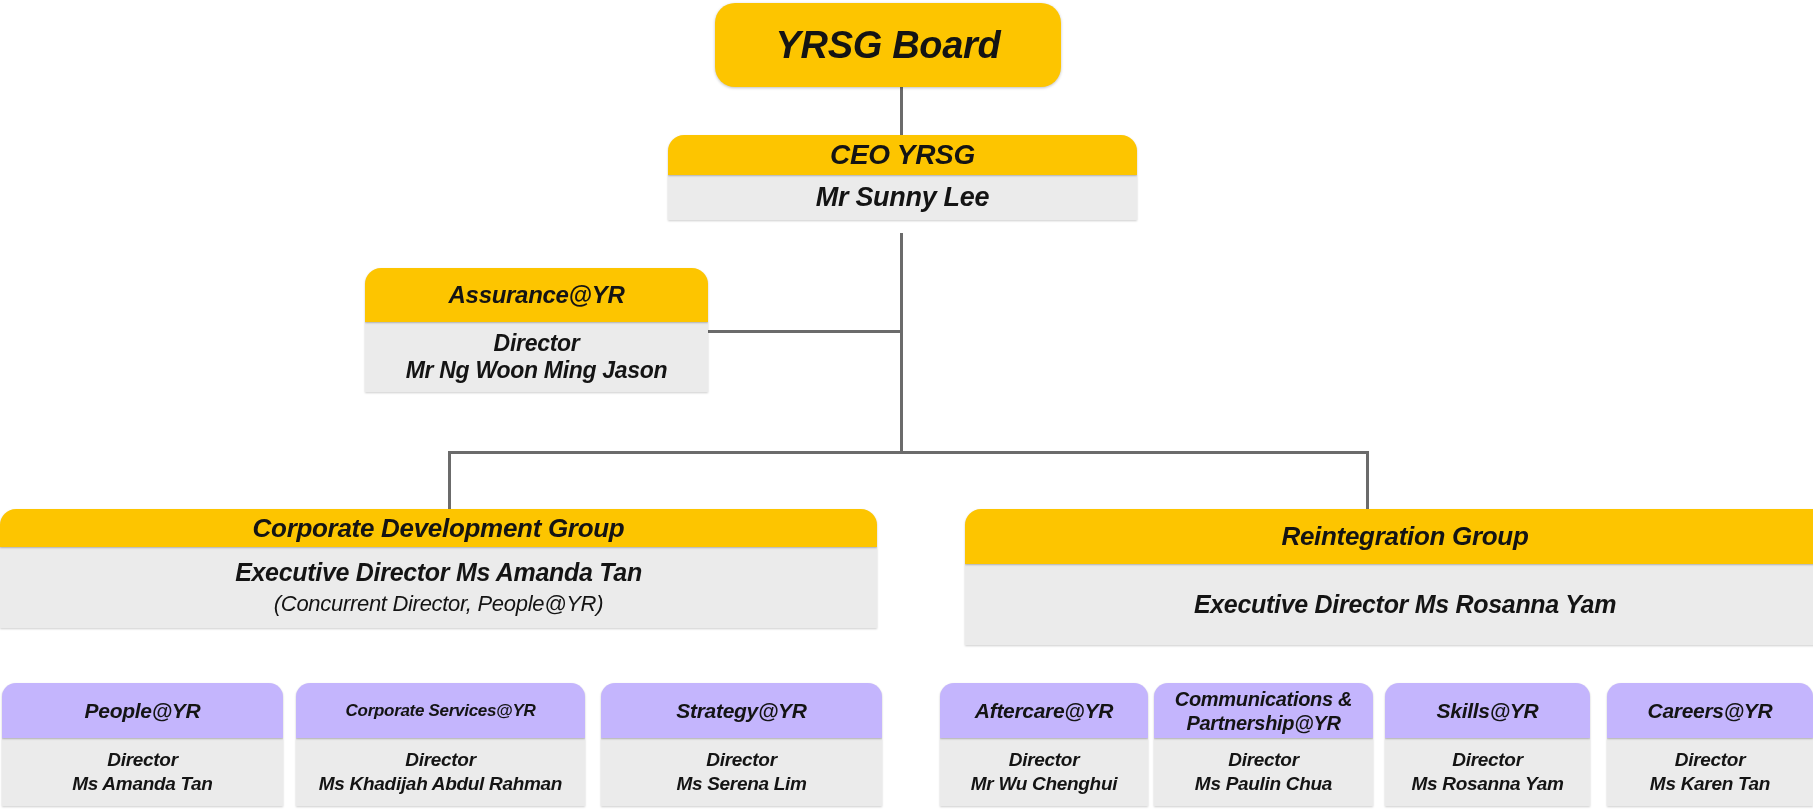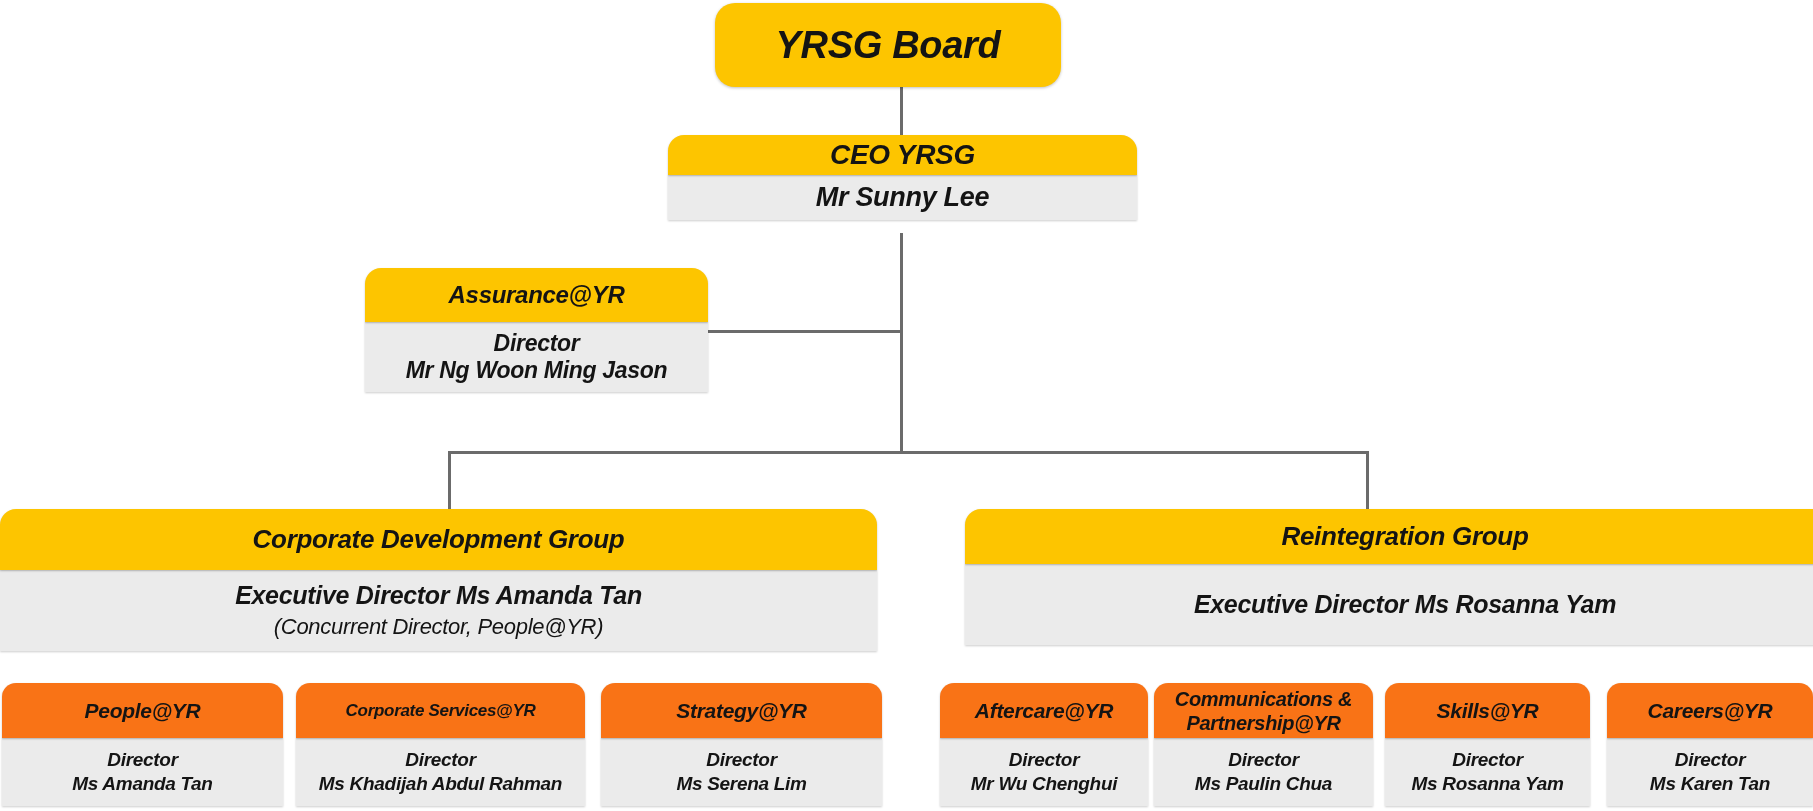--- a/index.html
+++ b/index.html
@@ -18,21 +18,21 @@
   .hdr {
     display: flex; align-items: center; justify-content: center;
     text-align: center;
     font-weight: bold; font-style: italic;
     letter-spacing: -0.3px;
     border-radius: 16px 16px 0 0;
     box-shadow: 0 1px 2px rgba(0,0,0,0.25);
     position: relative; z-index: 2;
   }
   .hdr.gold { background: #fdc500; }
-  .hdr.pale { background: #f97316; }
+  .hdr.pale { background: #c4b5fd; }
   .body {
     display: flex; flex-direction: column; align-items: center; justify-content: center;
     text-align: center;
     background: #ebebeb;
     font-style: italic; font-weight: bold;
     letter-spacing: -0.3px;
     box-shadow: 0 1px 2px rgba(0,0,0,0.2);
     position: relative; z-index: 1;
   }
   .solo {
@@ -71,21 +71,21 @@
 
   <div class="card" style="left:365px; top:268px; width:343px;">
     <div class="hdr gold" style="height:54px; font-size:24px;">Assurance@YR</div>
     <div class="body" style="height:70px; font-size:23px; line-height:1.18;">
       <span>Director</span>
       <span>Mr Ng Woon Ming Jason</span>
     </div>
   </div>
 
   <div class="card" style="left:0px; top:509px; width:877px;">
-    <div class="hdr gold" style="height:61px; font-size:26px;">Corporate Development Group</div>
+    <div class="hdr gold" style="height:38px; font-size:26px;">Corporate Development Group</div>
     <div class="body" style="height:81px;">
       <span style="font-size:25px;">Executive Director Ms Amanda Tan</span>
       <span class="note" style="font-size:22px; margin-top:4px;">(Concurrent Director, People@YR)</span>
     </div>
   </div>
 
   <div class="card" style="left:933px; top:509px; width:880px;margin-left:32px;">
     <div class="hdr gold" style="height:55px; font-size:26px;">Reintegration Group</div>
     <div class="body" style="height:81px;">
       <span style="font-size:25px;">Executive Director Ms Rosanna Yam</span>

